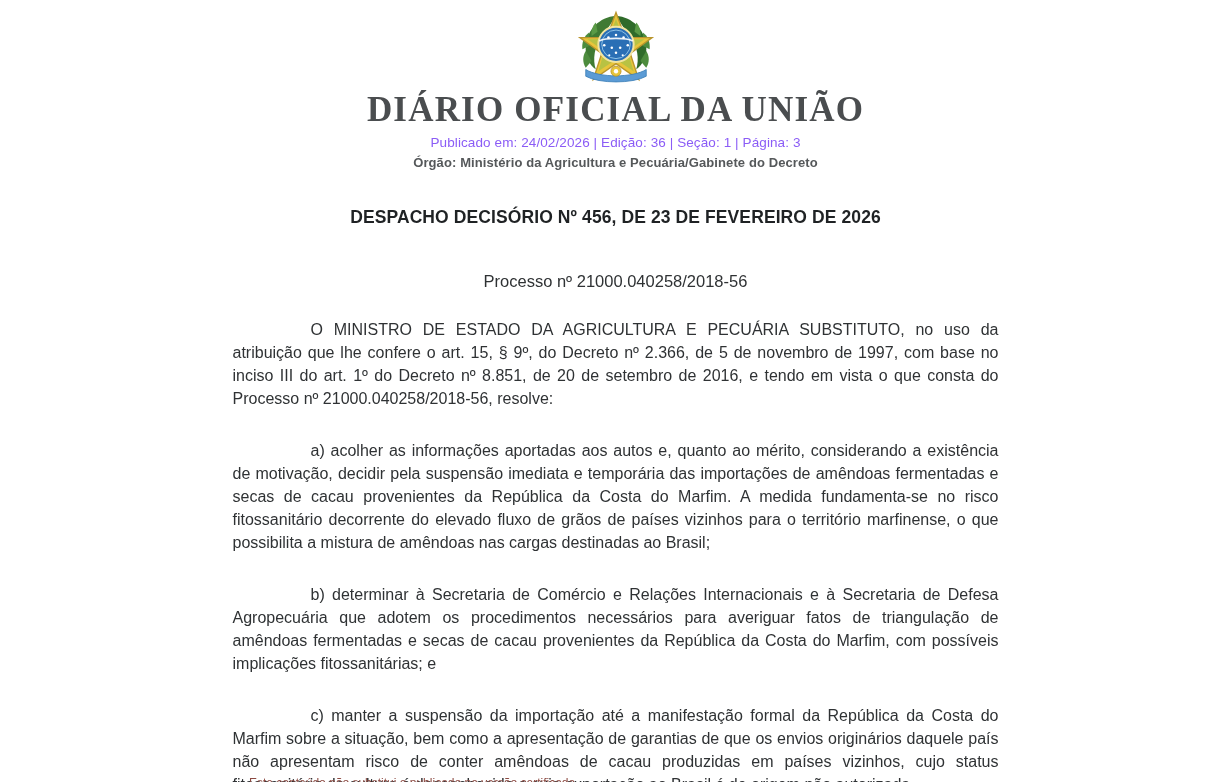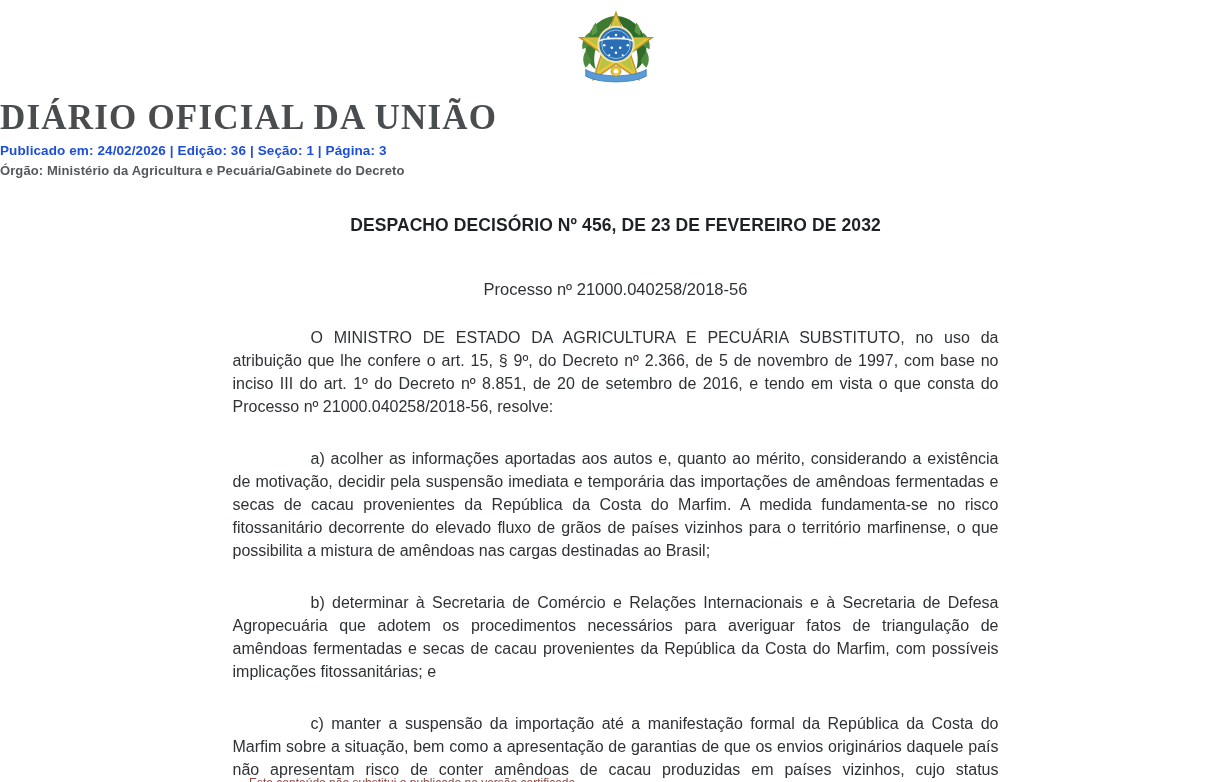--- a/index.html
+++ b/index.html
@@ -35,39 +35,38 @@
     height: 88px;
     box-sizing: border-box;
   }
   .emblem {
     display: block;
     width: 84px;
     height: 84px;
   }
 
   .masthead {
-    text-align: left;
-    margin-top: 10px;
+    text-align: center;
+    margin-top: 2px;
   }
   .masthead-title {
     font-family: "Liberation Serif", "DejaVu Serif", serif;
     font-weight: bold;
     font-size: 35px;
     line-height: 40px;
     letter-spacing: 1.2px;
     color: #4a4d4f;
     margin: 0;
   }
   .masthead-sub {
     font-size: 13.5px;
     line-height: 19px;
-    color: #1d4ed8;
+    color: #8b5cf6;
     margin: 3px 0 0 0;
     letter-spacing: 0.1px;
-    font-weight: bold;
   }
   .masthead-organ {
     font-size: 13px;
     line-height: 18px;
     font-weight: bold;
     color: #55585a;
     margin: 2px 0 0 0;
     letter-spacing: 0.1px;
   }
 
@@ -181,21 +180,21 @@
   </div>
 
   <div class="masthead">
     <h1 class="masthead-title">DIÁRIO OFICIAL DA UNIÃO</h1>
     <p class="masthead-sub">Publicado em: 24/02/2026 | Edição: 36 | Seção: 1 | Página: 3</p>
     <p class="masthead-organ">Órgão: Ministério da Agricultura e Pecuária/Gabinete do Decreto</p>
   </div>
 
   <div class="content">
 
-    <h2 class="doc-title">DESPACHO DECISÓRIO Nº 456, DE 23 DE FEVEREIRO DE 2032</h2>
+    <h2 class="doc-title">DESPACHO DECISÓRIO Nº 456, DE 23 DE FEVEREIRO DE 2026</h2>
 
     <p class="doc-process">Processo nº 21000.040258/2018-56</p>
 
     <p class="body-par first">O MINISTRO DE ESTADO DA AGRICULTURA E PECUÁRIA SUBSTITUTO, no uso da atribuição que lhe confere o art. 15, § 9º, do Decreto nº 2.366, de 5 de novembro de 1997, com base no inciso III do art. 1º do Decreto nº 8.851, de 20 de setembro de 2016, e tendo em vista o que consta do Processo nº 21000.040258/2018-56, resolve:</p>
 
     <p class="body-par">a) acolher as informações aportadas aos autos e, quanto ao mérito, considerando a existência de motivação, decidir pela suspensão imediata e temporária das importações de amêndoas fermentadas e secas de cacau provenientes da República da Costa do Marfim. A medida fundamenta-se no risco fitossanitário decorrente do elevado fluxo de grãos de países vizinhos para o território marfinense, o que possibilita a mistura de amêndoas nas cargas destinadas ao Brasil;</p>
 
     <p class="body-par">b) determinar à Secretaria de Comércio e Relações Internacionais e à Secretaria de Defesa Agropecuária que adotem os procedimentos necessários para averiguar fatos de triangulação de amêndoas fermentadas e secas de cacau provenientes da República da Costa do Marfim, com possíveis implicações fitossanitárias; e</p>
 
     <p class="body-par">c) manter a suspensão da importação até a manifestação formal da República da Costa do Marfim sobre a situação, bem como a apresentação de garantias de que os envios originários daquele país não apresentam risco de conter amêndoas de cacau produzidas em países vizinhos, cujo status fitossanitário da cultura é desconhecido e cuja exportação ao Brasil é de origem não autorizada.</p>

